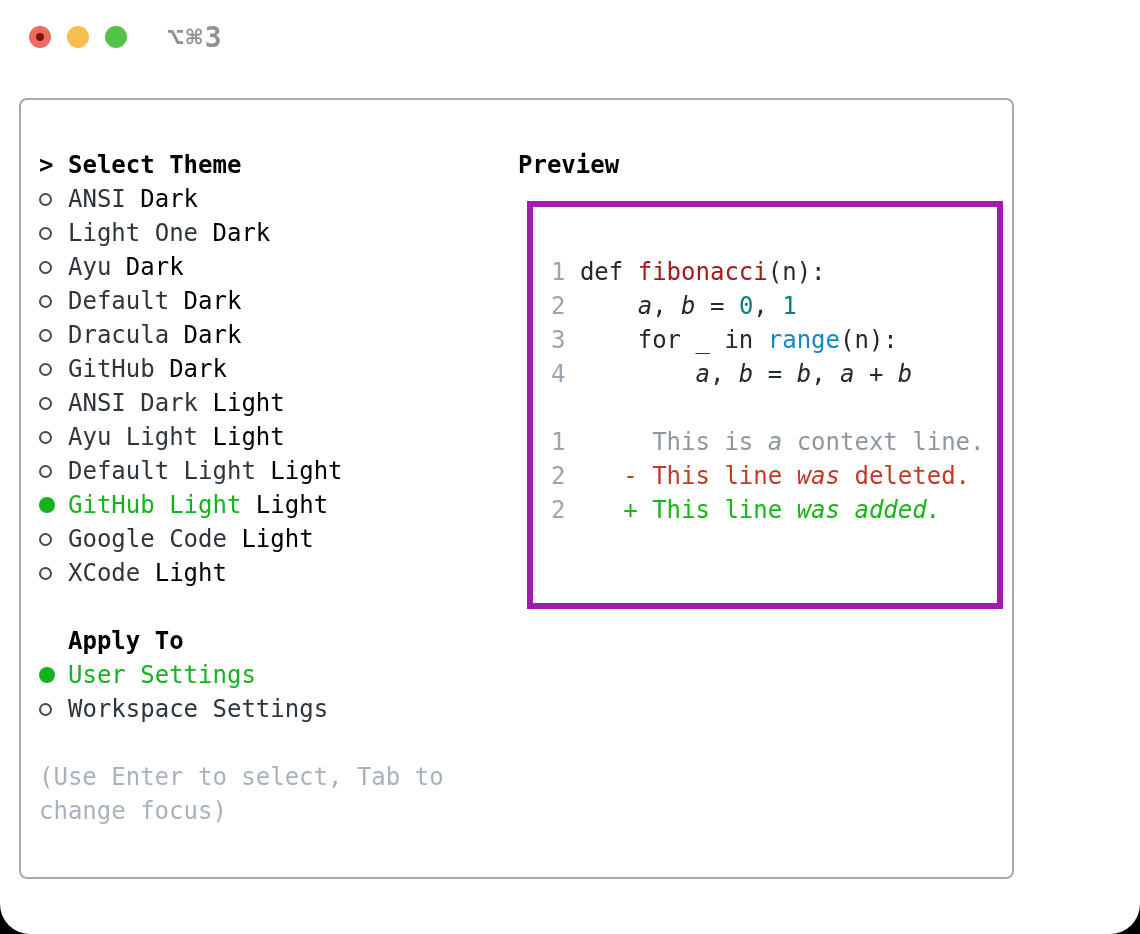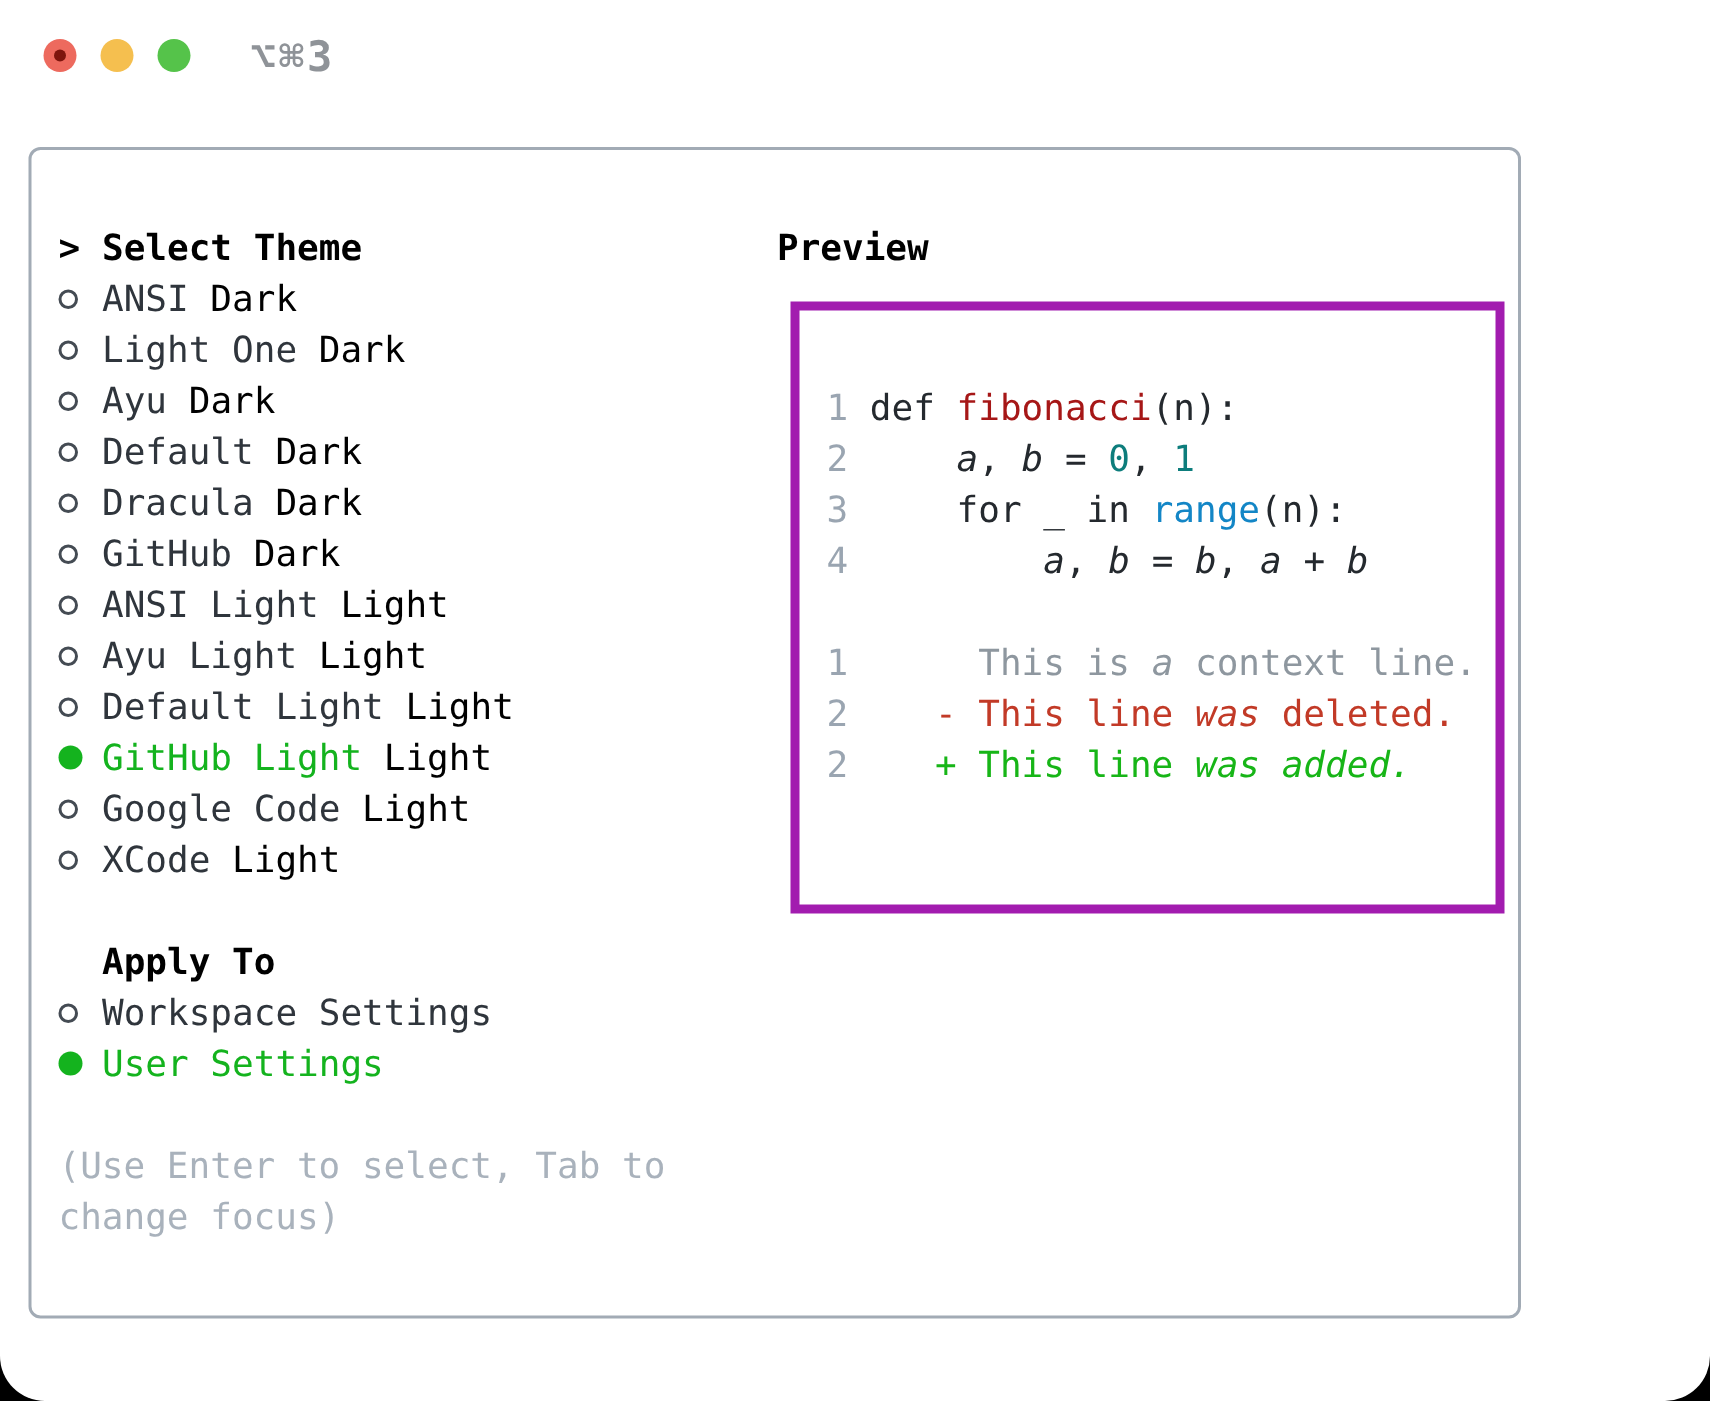--- a/index.html
+++ b/index.html
@@ -75,38 +75,38 @@
         <span class="list-header">Select Theme</span>
       </div>
 
       <div id="theme-list">
           <div class="row theme-item"><span class="icon-col"><span class="ring"></span></span><span class="tname">ANSI</span><span class="tvariant"> Dark</span></div>
           <div class="row theme-item"><span class="icon-col"><span class="ring"></span></span><span class="tname">Light One</span><span class="tvariant"> Dark</span></div>
           <div class="row theme-item"><span class="icon-col"><span class="ring"></span></span><span class="tname">Ayu</span><span class="tvariant"> Dark</span></div>
           <div class="row theme-item"><span class="icon-col"><span class="ring"></span></span><span class="tname">Default</span><span class="tvariant"> Dark</span></div>
           <div class="row theme-item"><span class="icon-col"><span class="ring"></span></span><span class="tname">Dracula</span><span class="tvariant"> Dark</span></div>
           <div class="row theme-item"><span class="icon-col"><span class="ring"></span></span><span class="tname">GitHub</span><span class="tvariant"> Dark</span></div>
-          <div class="row theme-item"><span class="icon-col"><span class="ring"></span></span><span class="tname">ANSI Light</span><span class="tvariant"> Light</span></div>
+          <div class="row theme-item"><span class="icon-col"><span class="ring"></span></span><span class="tname">ANSI Dark</span><span class="tvariant"> Light</span></div>
           <div class="row theme-item"><span class="icon-col"><span class="ring"></span></span><span class="tname">Ayu Light</span><span class="tvariant"> Light</span></div>
           <div class="row theme-item"><span class="icon-col"><span class="ring"></span></span><span class="tname">Default Light</span><span class="tvariant"> Light</span></div>
           <div class="row theme-item selected"><span class="icon-col"><span class="dot"></span></span><span class="tname">GitHub Light</span><span class="tvariant"> Light</span></div>
           <div class="row theme-item"><span class="icon-col"><span class="ring"></span></span><span class="tname">Google Code</span><span class="tvariant"> Light</span></div>
           <div class="row theme-item"><span class="icon-col"><span class="ring"></span></span><span class="tname">XCode</span><span class="tvariant"> Light</span></div>
         </div>
 
       <div class="spacer"></div>
 
       <div class="row">
         <span class="icon-col"></span>
         <span class="apply-header">Apply To</span>
       </div>
 
       <div id="apply-list">
+          <div class="row apply-option selected"><span class="icon-col"><span class="dot"></span></span><span class="alabel">User Settings</span></div>
           <div class="row apply-option"><span class="icon-col"><span class="ring"></span></span><span class="alabel">Workspace Settings</span></div>
-          <div class="row apply-option selected"><span class="icon-col"><span class="dot"></span></span><span class="alabel">User Settings</span></div>
         </div>
 
       <div class="spacer"></div>
 
       <div class="hint">(Use Enter to select, Tab to change focus)</div>
     </div>
 
     <div class="right-col">
       <div class="preview-header">Preview</div>
       <div class="preview-box" id="preview-box">

